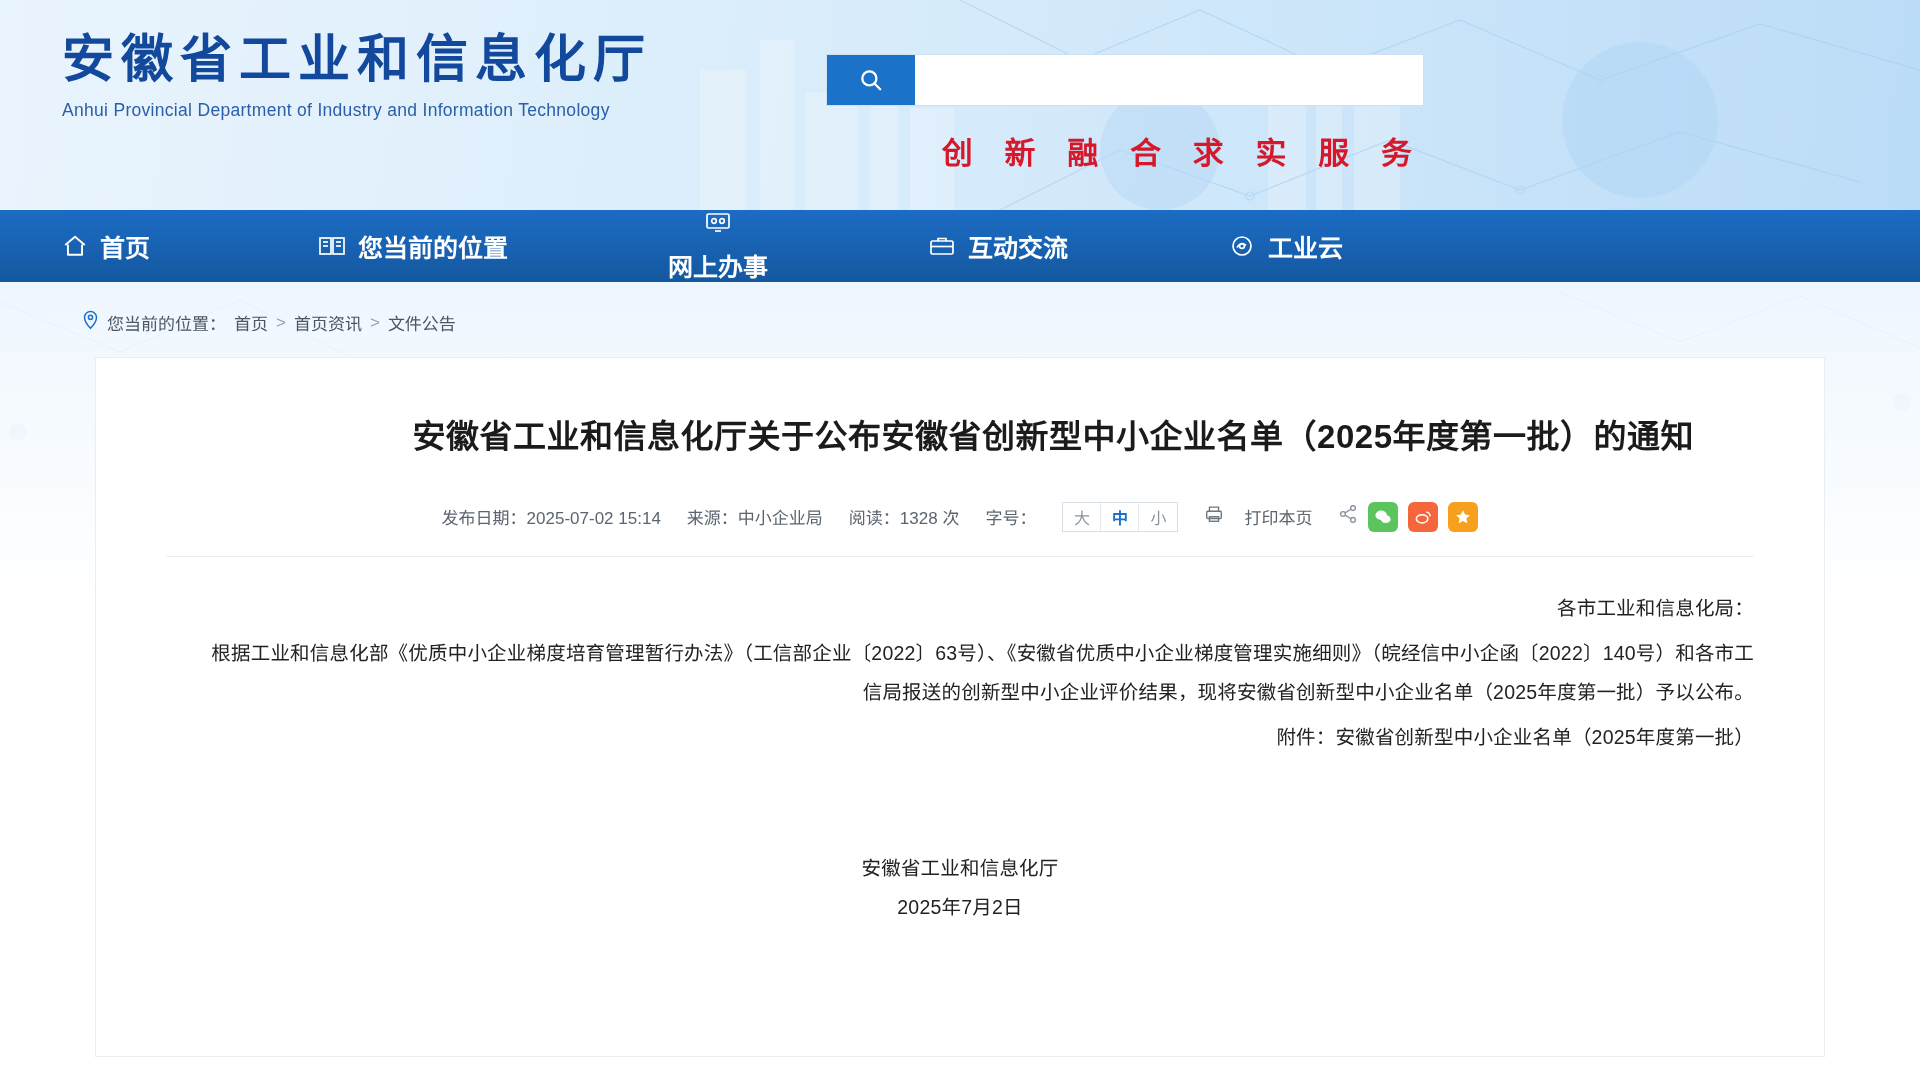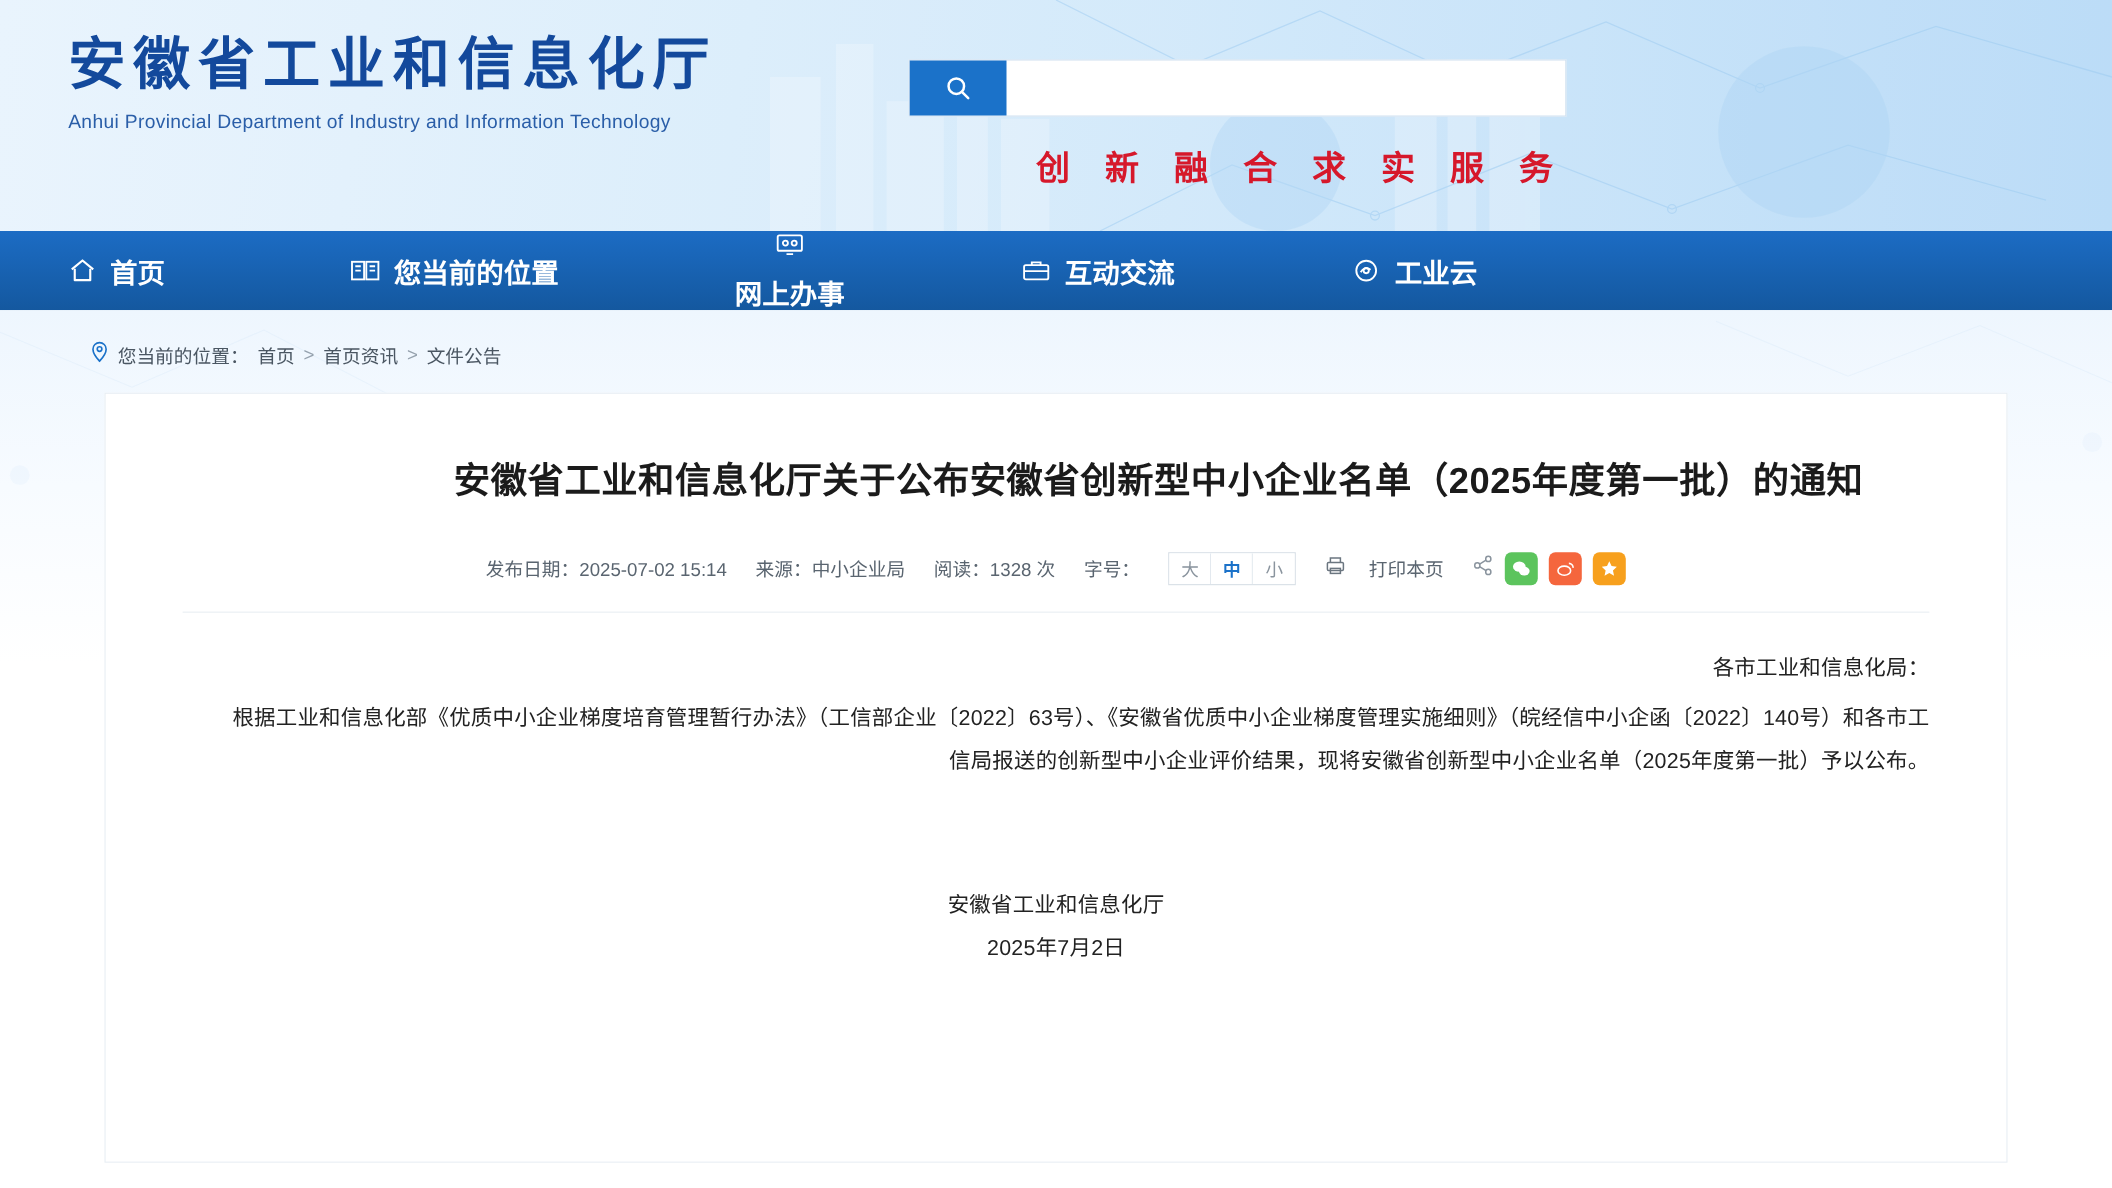--- a/index.html
+++ b/index.html
@@ -428,20 +428,21 @@
           </svg>
         </span>
       </span>
     </div>
 
     <div class="divider"></div>
 
     <div class="content">
       <p>各市工业和信息化局：</p>
       <p class="p-indent">根据工业和信息化部《优质中小企业梯度培育管理暂行办法》（工信部企业〔2022〕63号）、《安徽省优质中小企业梯度管理实施细则》（皖经信中小企函〔2022〕140号）和各市工信局报送的创新型中小企业评价结果，现将安徽省创新型中小企业名单（2025年度第一批）予以公布。</p>
+      <p class="p-attach">附件：安徽省创新型中小企业名单（2025年度第一批）</p>
 
       <div class="sign">
         <div>安徽省工业和信息化厅</div>
         <div>2025年7月2日</div>
       </div>
     </div>
   </div>
 </div>
 
 </body></html>

